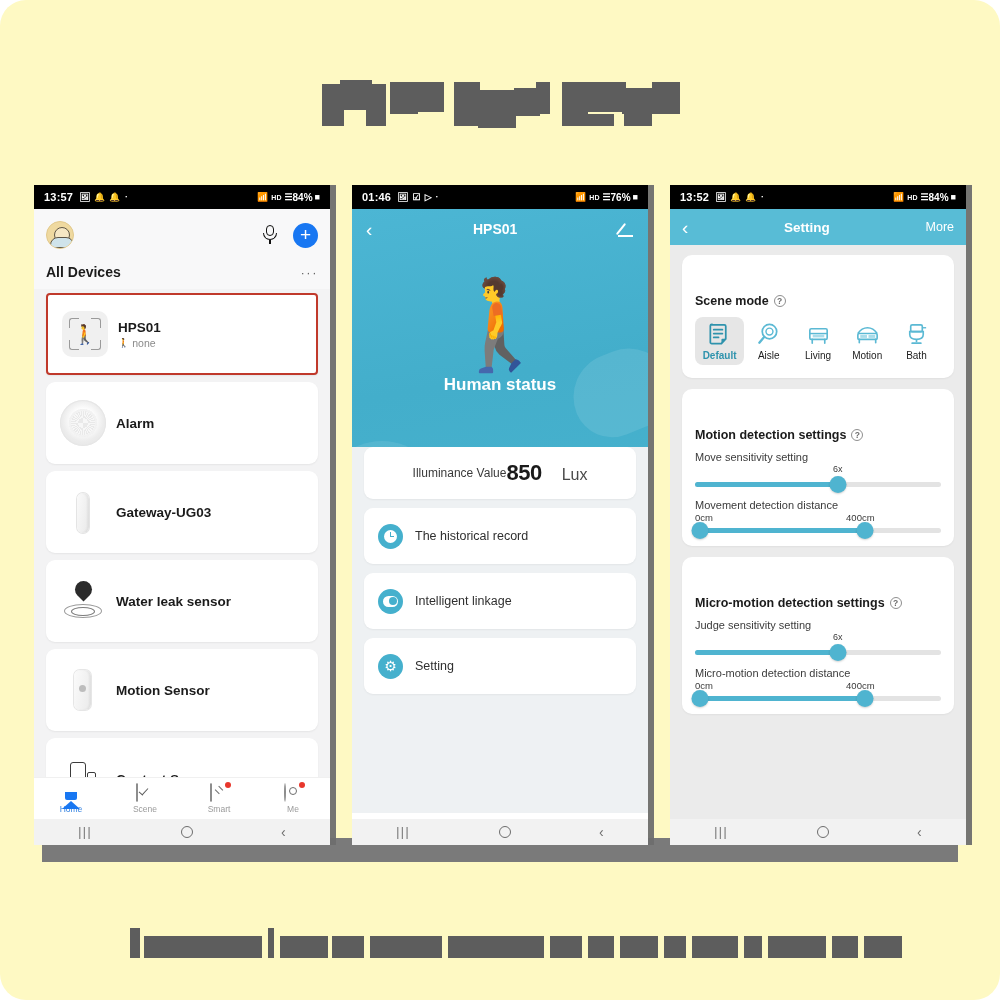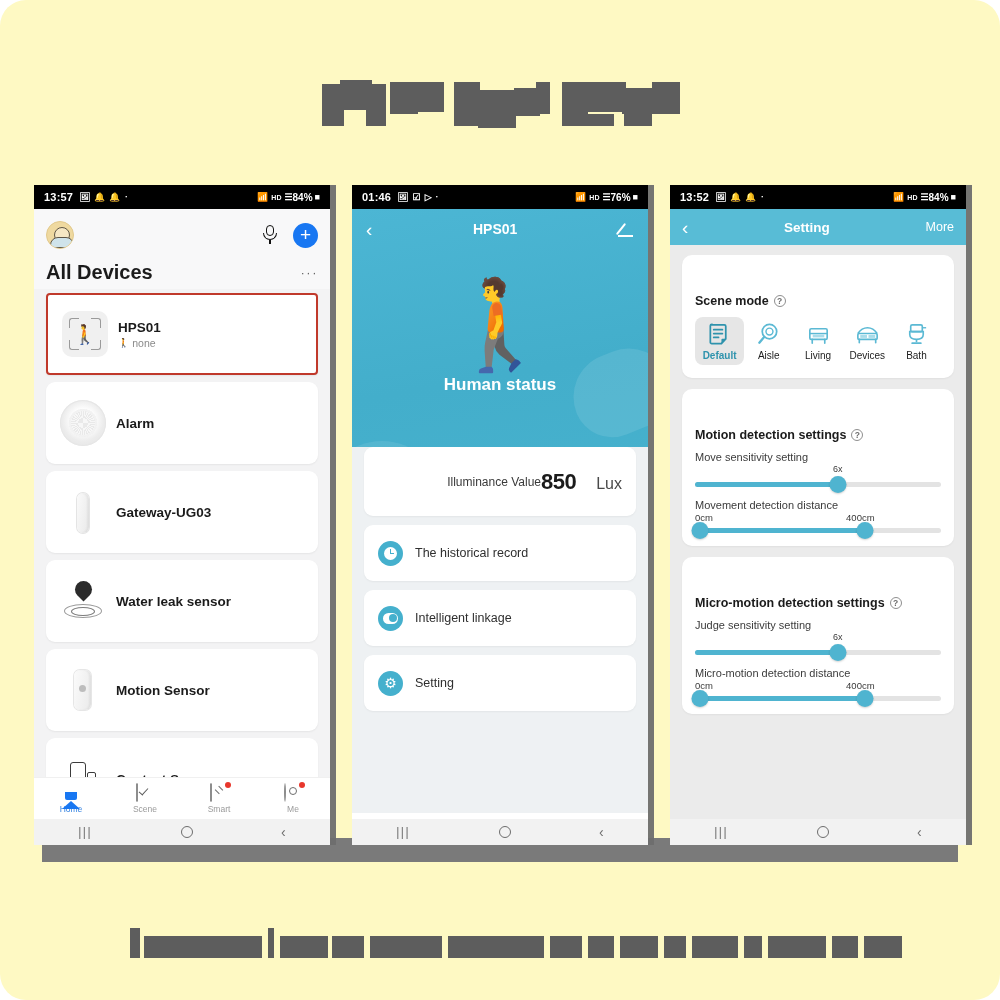--- a/index.html
+++ b/index.html
@@ -133,21 +133,21 @@
     background: #1877f2;
     color: #fff;
     display: flex; align-items: center; justify-content: center;
     font-size: 19px; line-height: 1; font-weight: 300;
     padding-bottom: 2px;
   }
   .p1-row2 {
     display: flex; align-items: center;
     height: 34px;
   }
-  .p1-title { font-size: 20px; font-weight: bold; color: #1b1b1b; }
+  .p1-title { font-size: 14px; font-weight: bold; color: #1b1b1b; }
   .dots-btn { margin-left: auto; color: #666; letter-spacing: 1.5px; font-size: 13px; }
 
   .p1-list {
     background: #f3f3f4;
     padding: 4px 12px 0 12px;
     height: 540px;
     position: relative;
   }
   .dev-card {
     background: #fff;
@@ -381,21 +381,21 @@
   }
   .p2-card {
     background: #fff;
     border-radius: 9px;
     margin-bottom: 9px;
     box-shadow: 0 1px 2px rgba(0,0,0,.05);
     padding: 0 14px;
     display: flex;
     align-items: center;
   }
-  .card-illum { height: 69px; justify-content: flex-end; }
+  .card-illum { height: 52px; justify-content: center; }
   .illum-lbl { font-size: 12px; color: #3a3a3a; }
   .illum-val { display: flex; align-items: baseline; gap: 20px; }
   .illum-num { font-size: 22px; font-weight: bold; color: #1b1b1b; letter-spacing: -.5px; }
   .illum-unit { font-size: 16px; color: #4a4a4a; }
   .card-work { height: 64px; flex-direction: column; align-items: flex-start; justify-content: center; gap: 2px; }
   .work-title { font-size: 14px; font-weight: bold; color: #1b1b1b; }
   .work-sub { font-size: 11.5px; color: #9b9b9b; }
   .card-menu { height: 56px; gap: 12px; }
   .menu-ico {
     width: 25px; height: 25px; border-radius: 50%;
@@ -762,21 +762,21 @@
           </div>
           <div class="scene-item">
             <svg class="scene-svg" viewBox="0 0 28 28">
               <path d="M4 13 q4 -6 10 -6 q6 0 10 6" fill="none" stroke="#5bb9d4" stroke-width="1.7"></path>
               <rect x="4" y="13" width="20" height="6" rx="1.2" fill="none" stroke="#5bb9d4" stroke-width="1.7"></rect>
               <rect x="6.5" y="14.5" width="7" height="3" fill="#a9dcea"></rect>
               <rect x="15" y="14.5" width="7" height="3" fill="#a9dcea"></rect>
               <line x1="5.5" y1="19" x2="5.5" y2="22.5" stroke="#5bb9d4" stroke-width="1.7" stroke-linecap="round"></line>
               <line x1="22.5" y1="19" x2="22.5" y2="22.5" stroke="#5bb9d4" stroke-width="1.7" stroke-linecap="round"></line>
             </svg>
-            <span class="scene-lbl">Devices</span>
+            <span class="scene-lbl">Motion</span>
           </div>
           <div class="scene-item">
             <svg class="scene-svg" viewBox="0 0 28 28">
               <rect x="8" y="4" width="12" height="7" rx="1.5" fill="none" stroke="#5bb9d4" stroke-width="1.7"></rect>
               <line x1="20" y1="7" x2="24" y2="7" stroke="#5bb9d4" stroke-width="1.4"></line>
               <path d="M7 11 h14 v3 q0 5 -7 5 q-7 0 -7 -5 z" fill="none" stroke="#5bb9d4" stroke-width="1.7"></path>
               <line x1="14" y1="19" x2="14" y2="22" stroke="#5bb9d4" stroke-width="1.7"></line>
               <line x1="9.5" y1="23" x2="18.5" y2="23" stroke="#5bb9d4" stroke-width="1.8" stroke-linecap="round"></line>
             </svg>
             <span class="scene-lbl">Bath</span>

